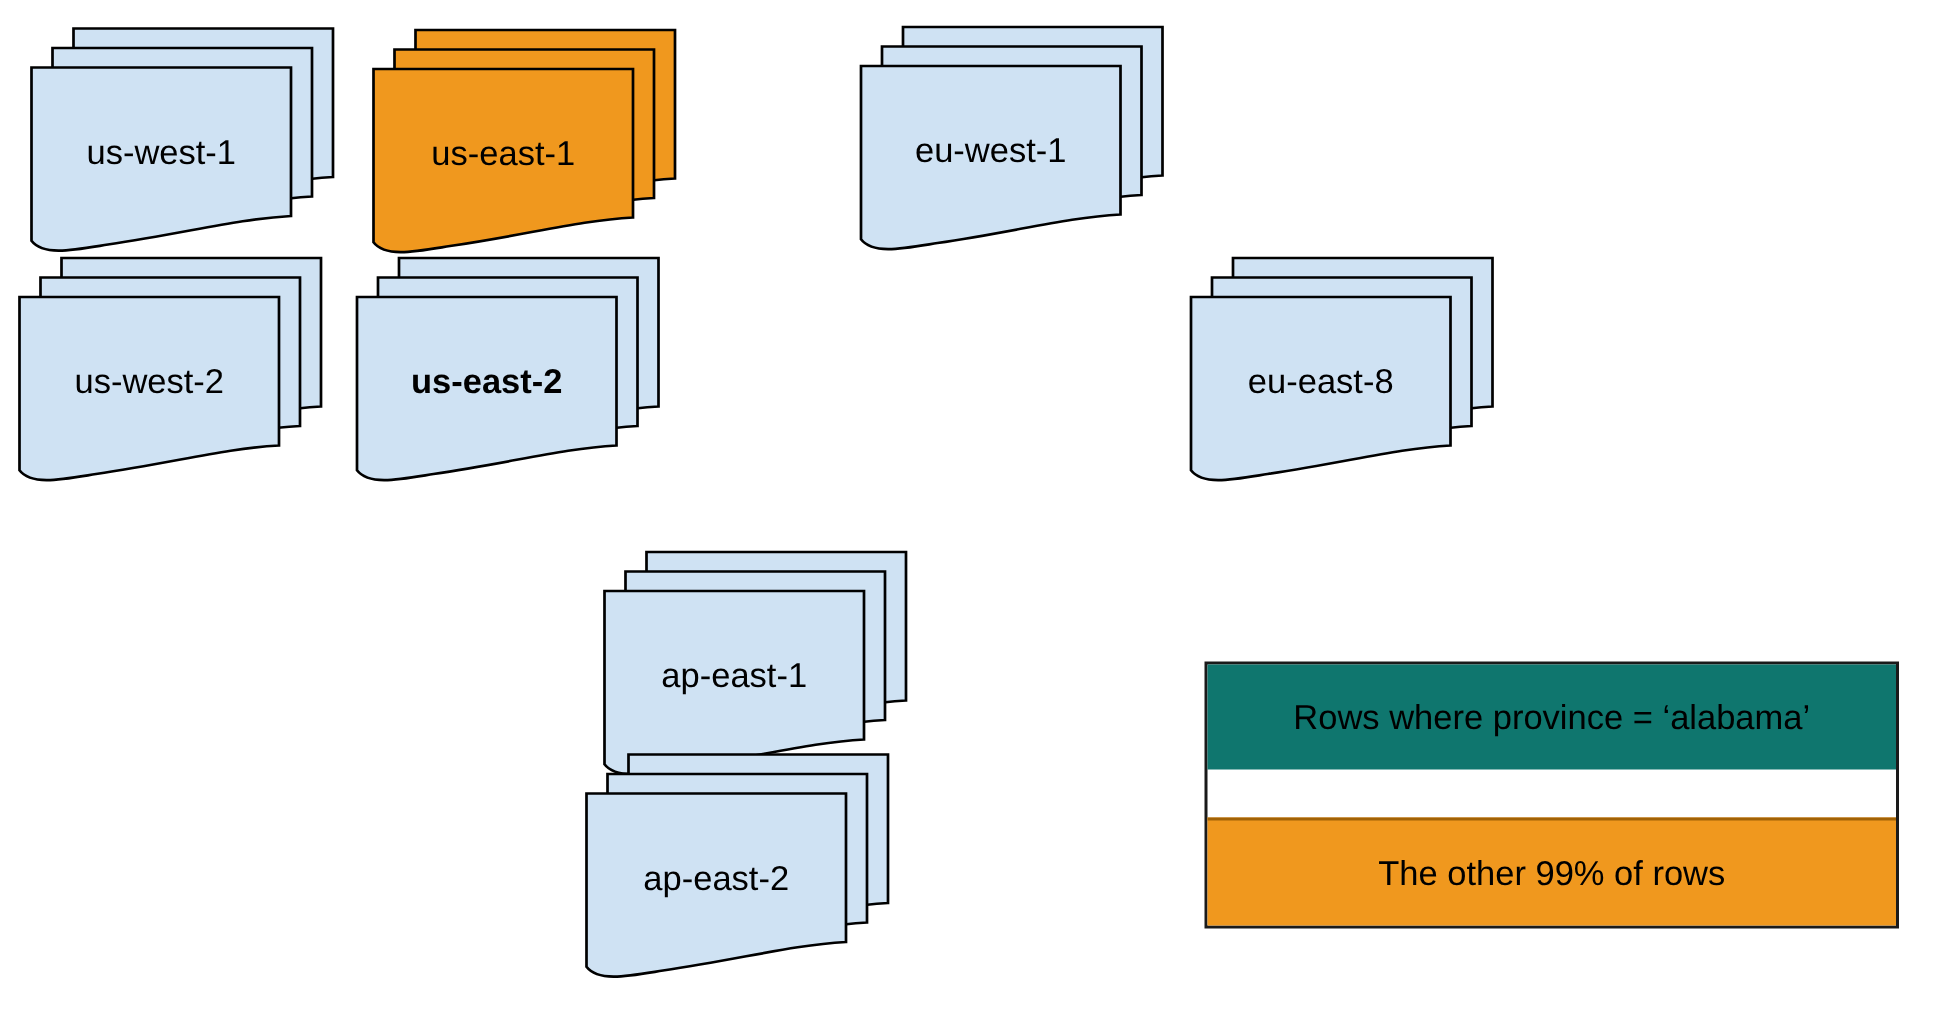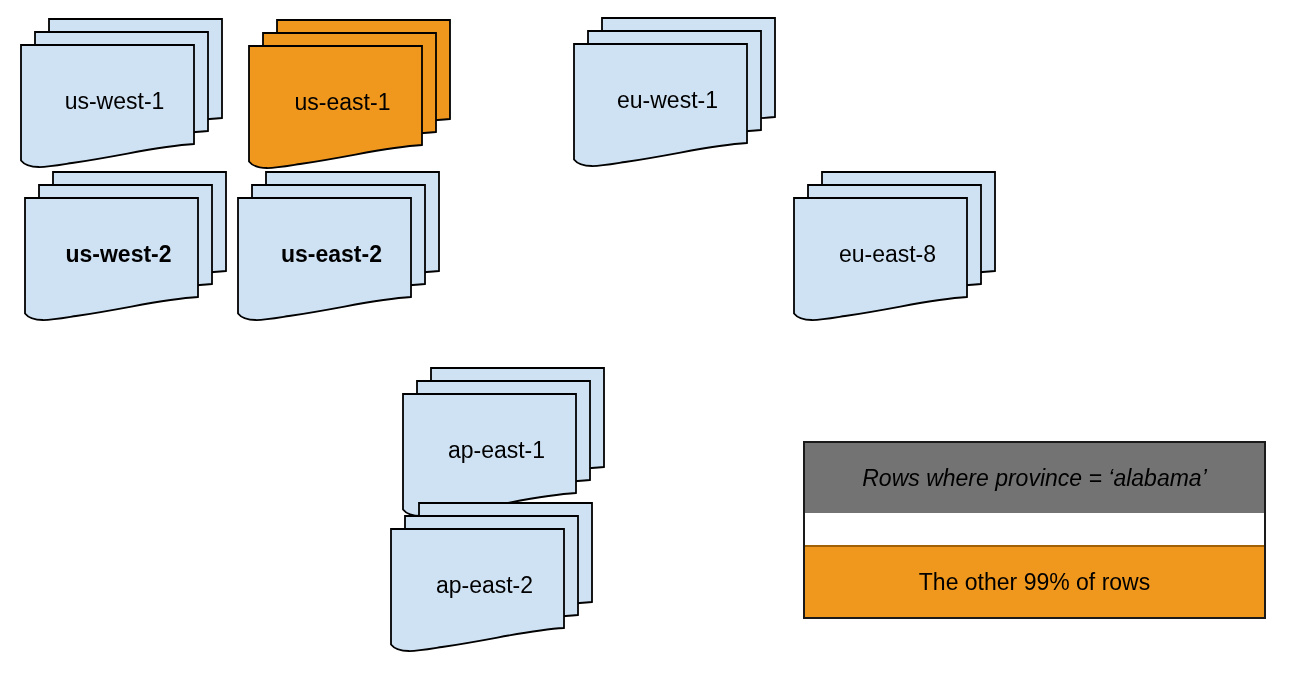--- a/index.html
+++ b/index.html
@@ -7,21 +7,21 @@
     position:relative;width:1296px;height:680px;background:#ffffff;
     font-family:"Liberation Sans", sans-serif;color:#000000;overflow:hidden;
   }
   
   .stack{position:absolute;width:204px;height:152px;}
   .doc{position:absolute;width:175px;height:125px;fill:var(--doc-fill,#CFE2F3);stroke:#000000;stroke-width:1.8;overflow:visible;}
   .doc.d2{left:28px;top:0;}
   .doc.d1{left:14px;top:13px;}
   .doc.d0{left:0;top:26px;}
   .doc-label{
-    position:absolute;left:0;top:26px;width:189px;height:114px;
+    position:absolute;left:0;top:26px;width:175px;height:114px;
     display:flex;align-items:center;justify-content:center;
     font-size:23px;line-height:1;white-space:nowrap;
   }
   
   .legend{position:absolute;left:803px;top:441px;width:459px;border:2px solid #1a1a1a;}
   .legend-row{
     height:70px;display:flex;align-items:center;justify-content:center;
     font-size:23px;white-space:nowrap;
   }
   .legend-row + .legend-row{border-top:2px solid #a16207;margin-top:32px;}
@@ -71,21 +71,21 @@
     <svg class="doc d1" viewBox="0 0 175 125">
         <use href="#docshape"></use>
       </svg>
     <svg class="doc d0" viewBox="0 0 175 125">
         <use href="#docshape"></use>
       </svg>
     <div class="doc-label">eu-west-1</div>
   </div>
 
 
-  <div class="stack" style="left: 24px; top: 171px; font-weight: bold; --doc-fill: #CFE2F3;">
+  <div class="stack" style="left: 12px; top: 171px; --doc-fill: #CFE2F3;">
     <svg class="doc d2" viewBox="0 0 175 125">
         <use href="#docshape"></use>
       </svg>
     <svg class="doc d1" viewBox="0 0 175 125">
         <use href="#docshape"></use>
       </svg>
     <svg class="doc d0" viewBox="0 0 175 125">
         <use href="#docshape"></use>
       </svg>
     <div class="doc-label">us-west-2</div>
@@ -138,21 +138,21 @@
     <svg class="doc d1" viewBox="0 0 175 125">
         <use href="#docshape"></use>
       </svg>
     <svg class="doc d0" viewBox="0 0 175 125">
         <use href="#docshape"></use>
       </svg>
     <div class="doc-label">ap-east-2</div>
   </div>
 
   <div class="legend">
-    <div class="legend-row" style="background: #737373; font-style: italic;">
+    <div class="legend-row" style="background: #0f766e;">
       <span>Rows where province = ‘alabama’</span>
     </div>
     <div class="legend-row" style="background: rgb(240, 152, 30);">
       <span>The other 99% of rows</span>
     </div>
   </div>
 
 </div>
 
 </body></html>

